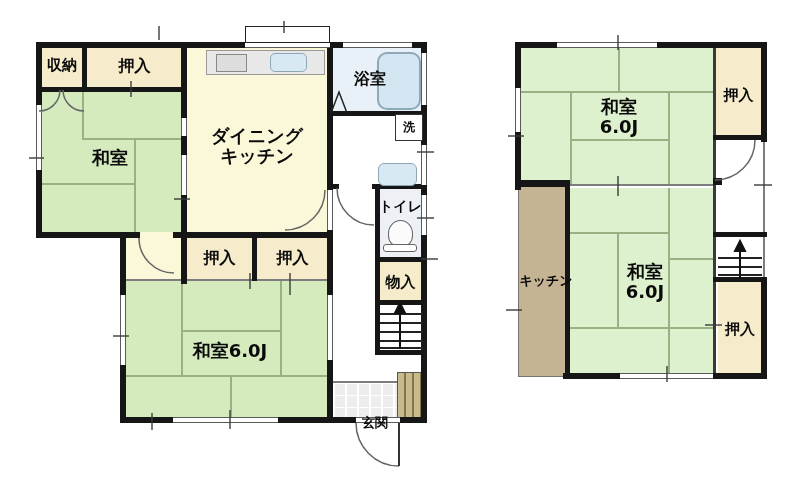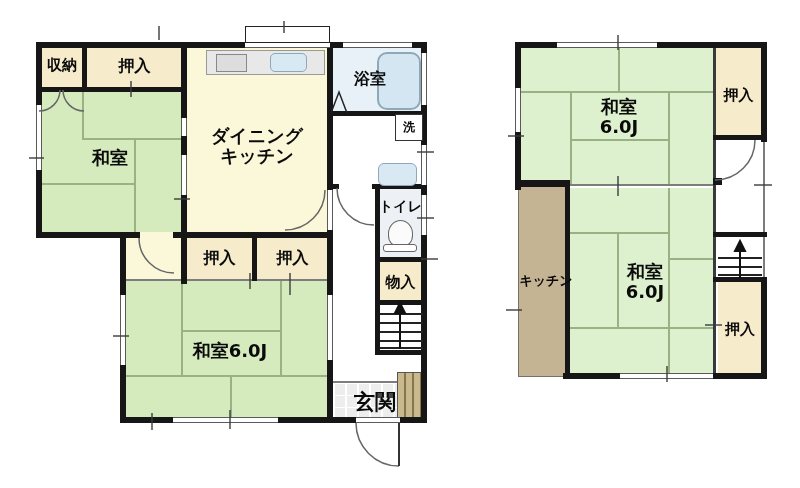--- a/index.html
+++ b/index.html
@@ -176,21 +176,21 @@
     <span style="display:block">ダイニング</span>
     <span style="display:block">キッチン</span>
   </div>
   <div class="abs lbl" style="left:333px;top:70px;width:74px;font-size:16px;">浴室</div>
   <div class="abs lbl" style="left:395px;top:121px;width:28px;font-size:12px;">洗</div>
   <div class="abs lbl" style="left:378px;top:199px;width:45px;font-size:14px;">トイレ</div>
   <div class="abs lbl" style="left:378px;top:274px;width:45px;font-size:15px;">物入</div>
   <div class="abs lbl" style="left:184px;top:249px;width:71px;font-size:16px;">押入</div>
   <div class="abs lbl" style="left:255px;top:249px;width:75px;font-size:16px;">押入</div>
   <div class="abs lbl" style="left:130px;top:341px;width:200px;font-size:18px;">和室6.0J</div>
-  <div class="abs lbl" style="left:343px;top:391px;width:64px;font-size:21px;">玄関</div>
+  <div class="abs lbl" style="left:343px;top:416px;width:64px;font-size:13px;">玄関</div>
   <div class="abs lbl" style="left:569px;top:97px;width:100px;font-size:18px;">
     <span style="display:block">和室</span>
     <span style="display:block">6.0J</span>
   </div>
   <div class="abs lbl" style="left:715px;top:87px;width:47px;font-size:15px;">押入</div>
   <div class="abs lbl" style="left:496px;top:274px;width:100px;font-size:13px;">キッチン</div>
   <div class="abs lbl" style="left:595px;top:262px;width:100px;font-size:18px;">
     <span style="display:block">和室</span>
     <span style="display:block">6.0J</span>
   </div>

